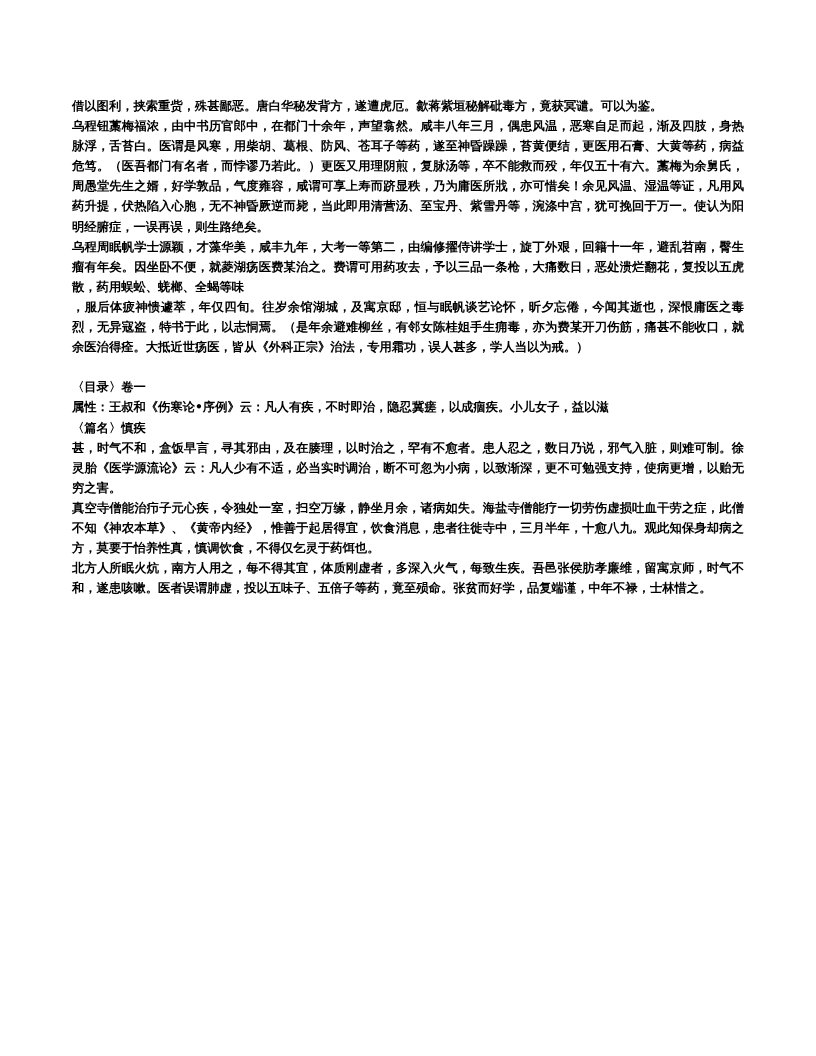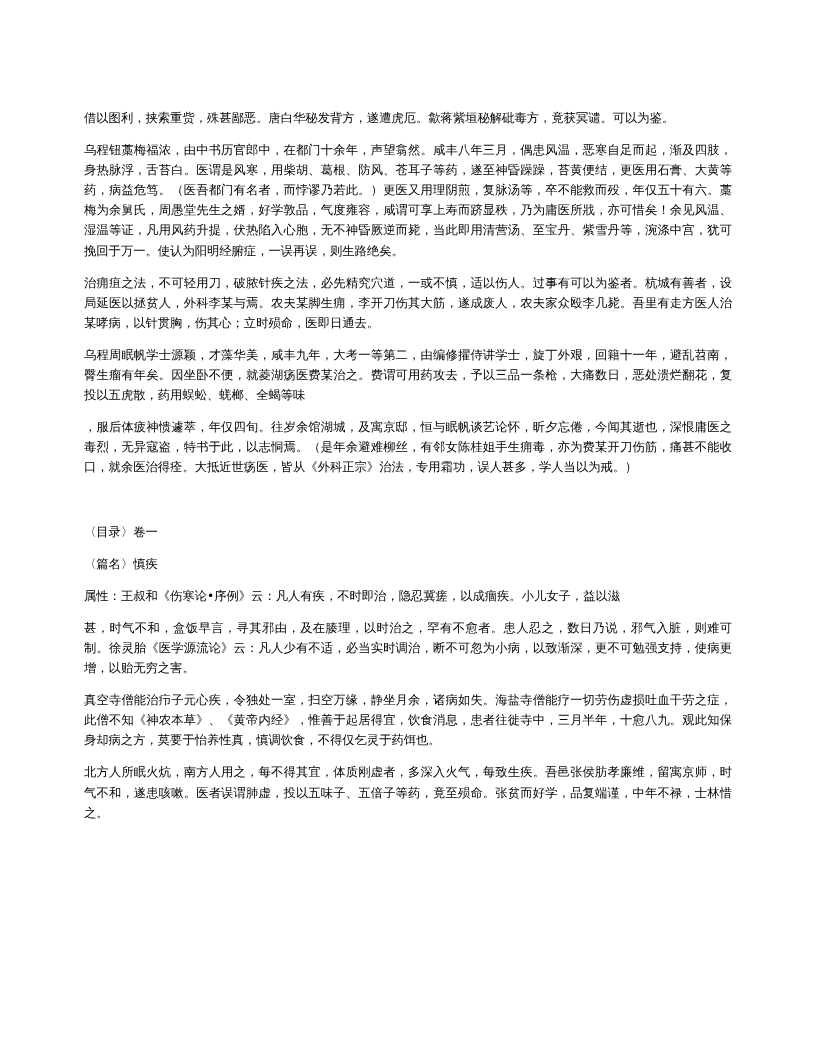--- a/index.html
+++ b/index.html
@@ -18,48 +18,48 @@
     position: relative;
     overflow: hidden;
   }
   .doc-body {
     font-size: 12.3px;
     line-height: 20.1px;
     text-align: justify;
     text-justify: inter-ideograph;
   }
   p.para {
-    margin: 12px;
+    margin: 0;
     padding: 0;
     text-indent: 0;
+    font-weight: bold;
   }
   .blank-line {
     height: 20.1px;
   }
   .section-head {
     margin: 0;
     padding: 0;
   }
 </style>
 </head>
 <body>
 
 <div class="page">
   <div class="doc-body">
 
     <p class="para">借以图利，挟索重赀，殊甚鄙恶。唐白华秘发背方，遂遭虎厄。歙蒋紫垣秘解砒毒方，竟获冥谴。可以为鉴。</p>
     <p class="para">乌程钮藁梅福浓，由中书历官郎中，在都门十余年，声望翕然。咸丰八年三月，偶患风温，恶寒自足而起，渐及四肢，身热脉浮，舌苔白。医谓是风寒，用柴胡、葛根、防风、苍耳子等药，遂至神昏躁躁，苔黄便结，更医用石膏、大黄等药，病益危笃。（医吾都门有名者，而悖谬乃若此。）更医又用理阴煎，复脉汤等，卒不能救而殁，年仅五十有六。藁梅为余舅氏，周愚堂先生之婿，好学敦品，气度雍容，咸谓可享上寿而跻显秩，乃为庸医所戕，亦可惜矣！余见风温、湿温等证，凡用风药升提，伏热陷入心胞，无不神昏厥逆而毙，当此即用清营汤、至宝丹、紫雪丹等，涴涤中宫，犹可挽回于万一。使认为阳明经腑症，一误再误，则生路绝矣。</p>
-    <p class="para">治痈疽之法，不可轻用刀，破脓针疾之法，必先精究穴道，一或不慎，适以伤人。过事有可以为鉴者。杭城有善者，设局延医以拯贫人，外科李某与焉。农夫某脚生痈，李开刀伤其大筋，遂成废人，农夫家众殴李几毙。吾里有走方医人治某哮病，以针贯胸，伤其心；立时殒命，医即日通去。</p>
     <p class="para">乌程周眠帆学士源颖，才藻华美，咸丰九年，大考一等第二，由编修擢侍讲学士，旋丁外艰，回籍十一年，避乱苕南，臀生瘤有年矣。因坐卧不便，就菱湖疡医费某治之。费谓可用药攻去，予以三品一条枪，大痛数日，恶处溃烂翻花，复投以五虎散，药用蜈蚣、蜣榔、全蝎等味</p>
     <p class="para">，服后体疲神愦遽萃，年仅四旬。往岁余馆湖城，及寓京邸，恒与眠帆谈艺论怀，昕夕忘倦，今闻其逝也，深恨庸医之毒烈，无异寇盗，特书于此，以志恫焉。（是年余避难柳丝，有邻女陈桂姐手生痈毒，亦为费某开刀伤筋，痛甚不能收口，就余医治得痊。大抵近世疡医，皆从《外科正宗》治法，专用霜功，误人甚多，学人当以为戒。）</p>
 
     <div class="blank-line"></div>
 
     <p class="para section-head">〈目录〉卷一</p>
+    <p class="para">属性：王叔和《伤寒论•序例》云：凡人有疾，不时即治，隐忍冀瘥，以成痼疾。小儿女子，益以滋</p>
+
     <p class="para section-head">〈篇名〉慎疾</p>
-
-    <p class="para">属性：王叔和《伤寒论•序例》云：凡人有疾，不时即治，隐忍冀瘥，以成痼疾。小儿女子，益以滋</p>
     <p class="para">甚，时气不和，盒饭早言，寻其邪由，及在腠理，以时治之，罕有不愈者。患人忍之，数日乃说，邪气入脏，则难可制。徐灵胎《医学源流论》云：凡人少有不适，必当实时调治，断不可忽为小病，以致渐深，更不可勉强支持，使病更增，以贻无穷之害。</p>
     <p class="para">真空寺僧能治疖子元心疾，令独处一室，扫空万缘，静坐月余，诸病如失。海盐寺僧能疗一切劳伤虚损吐血干劳之症，此僧不知《神农本草》、《黄帝内经》，惟善于起居得宜，饮食消息，患者往徙寺中，三月半年，十愈八九。观此知保身却病之方，莫要于怡养性真，慎调饮食，不得仅乞灵于药饵也。</p>
     <p class="para">北方人所眠火炕，南方人用之，每不得其宜，体质刚虚者，多深入火气，每致生疾。吾邑张侯肪孝廉维，留寓京师，时气不和，遂患咳嗽。医者误谓肺虚，投以五味子、五倍子等药，竟至殒命。张贫而好学，品复端谨，中年不禄，士林惜之。</p>
 
   </div>
 </div>
 
 </body></html>

